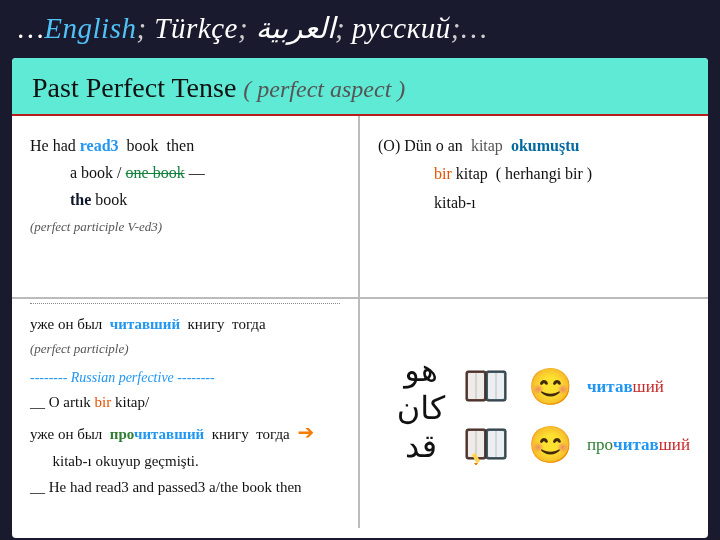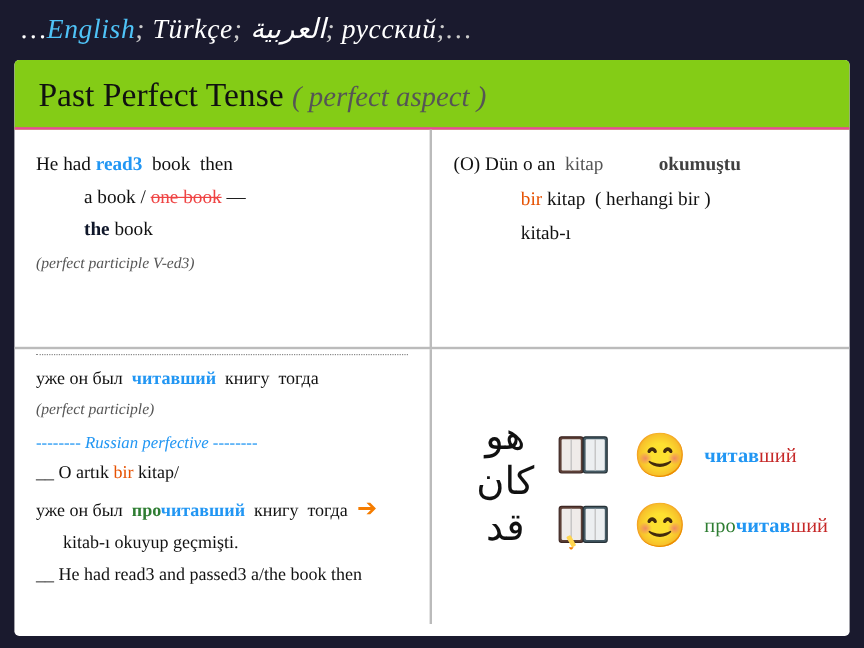--- a/index.html
+++ b/index.html
@@ -8,47 +8,47 @@
       height: 540px;
       background: #1a1a2e;
       font-family: Georgia, 'Times New Roman', serif;
       overflow: hidden;
     }
 
     .top-bar {
       background: #1a1a2e;
       color: #fff;
       padding: 10px 18px;
-      font-size: 23px;
+      font-size: 29px;
       font-style: italic;
       letter-spacing: 0.5px;
       line-height: 1.3;
     }
 
     .top-bar .lang-english { color: #4fc3f7; font-style: italic; }
     .top-bar .lang-turkce { color: #fff; font-style: italic; }
     .top-bar .lang-arabic { color: #fff; font-style: italic; }
     .top-bar .lang-russian { color: #fff; font-style: italic; }
     .top-bar .separator { color: #ccc; }
 
     .main-container {
       background: #fff;
       margin: 0 12px 12px 12px;
       border-radius: 4px;
       overflow: hidden;
       height: 480px;
     }
 
     .title-row {
-      background: #84cc16;
+      background: #5eead4;
       padding: 14px 20px 10px 20px;
       font-size: 28px;
       color: #111;
       font-weight: normal;
-      border-bottom: 2px solid #ec4899;
+      border-bottom: 2px solid #b91c1c;
     }
 
     .title-row .subtitle {
       color: #555;
       font-size: 24px;
       font-style: italic;
     }
 
     .content-grid {
       display: grid;
@@ -89,36 +89,36 @@
       justify-content: center;
     }
 
     .english-text {
       font-size: 16px;
       color: #111;
       line-height: 1.7;
     }
 
     .english-text .v3 { color: #2196F3; font-weight: bold; }
-    .english-text .strikethrough { text-decoration: line-through; color: #ef4444; }
+    .english-text .strikethrough { text-decoration: line-through; color: #15803d; }
     .english-text .highlight-blue { color: #0f172a; font-weight: bold; }
 
     .participle-note {
       font-size: 13px;
       color: #555;
       font-style: italic;
       margin-top: 6px;
     }
 
     .turkish-text {
       font-size: 16px;
       color: #111;
       line-height: 1.8;
     }
-    .turkish-text .highlight-blue { color: #404040; font-weight: bold; margin-left: 38px; }
+    .turkish-text .highlight-blue { color: #0369a1; font-weight: bold; }
     .turkish-text .highlight-orange { color: #e65100; }
 
     .dotted-line {
       border-top: 1px dotted #888;
       margin-bottom: 8px;
     }
 
     .russian-section {
       font-size: 15px;
       color: #111;

